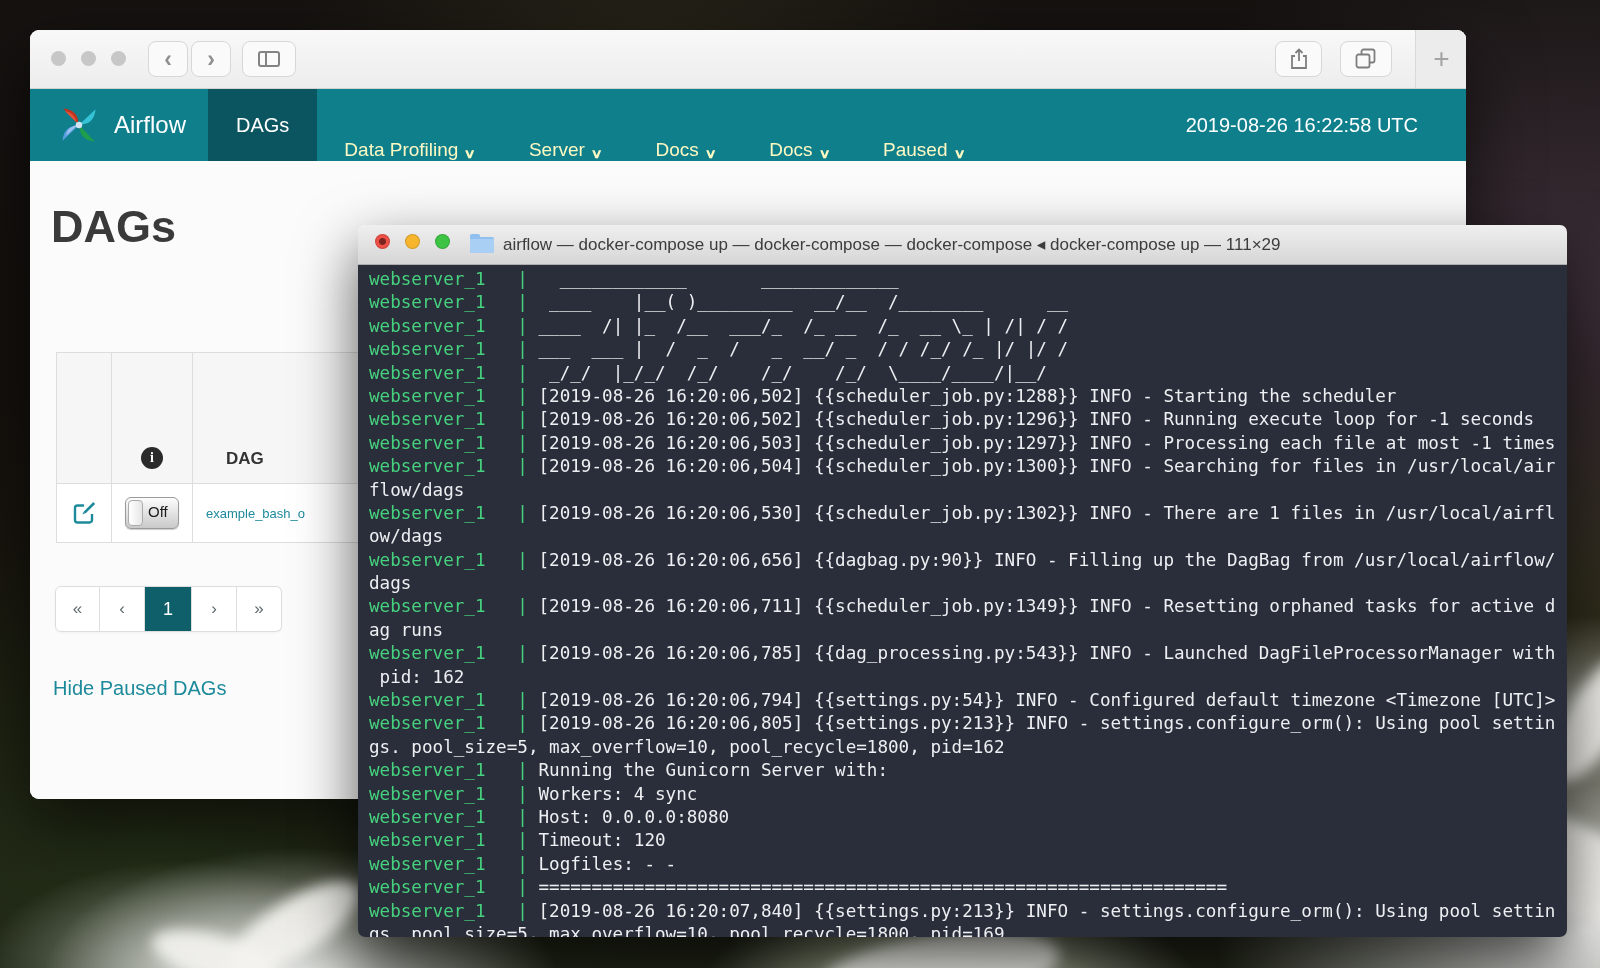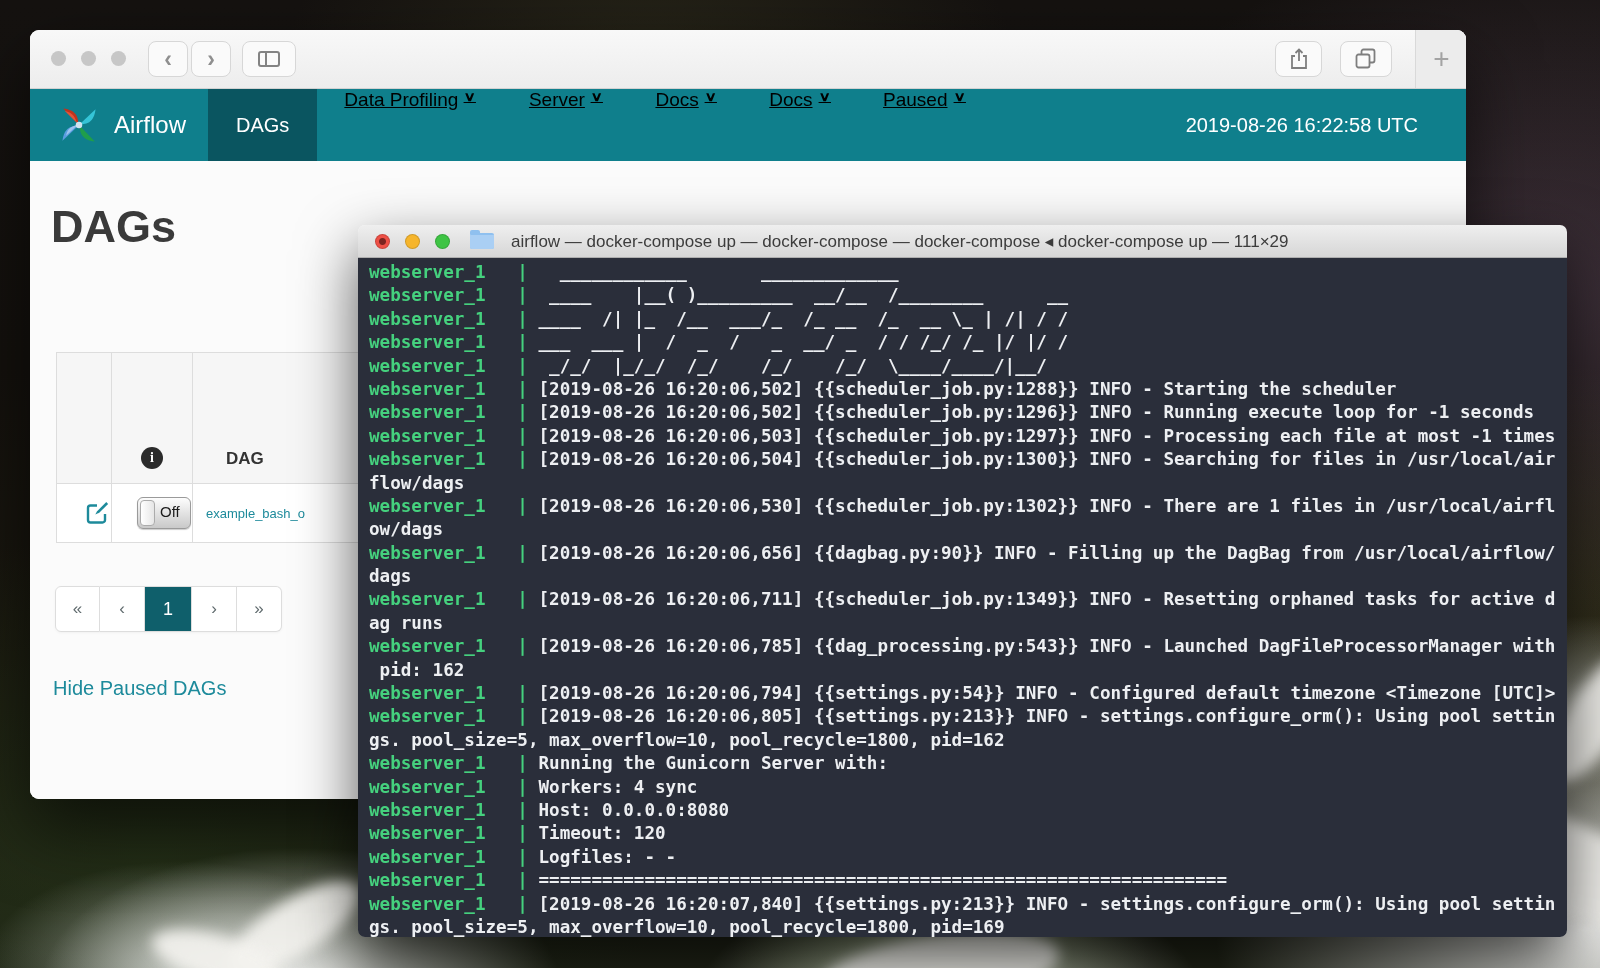--- a/index.html
+++ b/index.html
@@ -36,32 +36,32 @@
     display:flex;align-items:center;justify-content:center;box-sizing:border-box;}
   .plus-strip{position:absolute;left:1385px;top:0;width:51px;height:58px;background:#ececec;border-left:1px solid #d9d9d9;
     display:flex;align-items:center;justify-content:center;color:#a3a3a3;font-size:28px;font-weight:200;}
 
   
   .navbar{display:flex;align-items:center;height:72px;background:var(--teal,#0f7f8c);}
   .logo{width:46px;height:46px;margin-left:26px;flex:0 0 auto;}
   .brand{margin-left:12px;font-size:24px;font-weight:normal;color:#fff;}
   .nav-tab-active{margin-left:22px;height:72px;display:flex;align-items:center;padding:0 28px;
     background:var(--teal-dark,#0a5560);color:#fff;font-size:20px;}
-  .nav-item{padding:0 27px;font-size:19px;color:#000000;display:flex;align-items:flex-start;height:72px;text-decoration:underline;}
+  .nav-item{padding:0 27px;font-size:19px;color:#fef9c3;display:flex;align-items:flex-end;height:72px;}
   .caret{margin-left:7px;font-size:13px;font-weight:bold;transform:scaleX(1.3);}
   .nav-clock{margin-left:auto;margin-right:48px;font-size:20px;color:#fff;}
 
   
   .page{position:relative;height:639px;background:#fbfbfb;}
   .page-title{position:absolute;left:21px;top:40px;margin:0;font-size:45px;font-weight:bold;color:#3a3a3a;}
   .dag-table{position:absolute;left:26px;top:191px;width:770px;border-collapse:collapse;background:#fff;}
   .dag-table th,.dag-table td{border:1px solid #ddd;}
   .dag-table th{height:116px;vertical-align:bottom;background:#f6f6f6;padding:0 0 14px 0;font-size:17px;color:#333;text-align:center;}
   .dag-table th.h-dag{text-align:left;padding-left:33px;}
-  .dag-table td{height:56px;text-align:right;}
+  .dag-table td{height:56px;text-align:center;}
   .col-edit{width:54px;} .col-toggle{width:80px;}
   .info-badge{display:inline-flex;width:22px;height:22px;border-radius:50%;background:#2b2b2b;color:#fff;
     align-items:center;justify-content:center;font-size:14px;font-weight:bold;font-family:"Liberation Serif",serif;}
   .toggle-off{position:relative;display:inline-block;width:52px;height:30px;border:1px solid #9a9a9a;border-radius:6px;
     background:linear-gradient(#fdfdfd,#c9c9c9);box-shadow:0 1px 1px rgba(0,0,0,.2);vertical-align:middle;}
   .toggle-knob{position:absolute;left:2px;top:2px;bottom:2px;width:15px;background:linear-gradient(90deg,#fff,#e6e6e6);
     border:1px solid #ababab;border-radius:4px;box-sizing:border-box;}
   .toggle-label{position:absolute;left:22px;top:0;height:28px;line-height:28px;font-size:15px;color:#1b1b1b;}
   .dag-link{color:var(--accent,#1d8a9b);font-size:13px;text-decoration:none;white-space:nowrap;}
   td.td-dag{text-align:left;padding-left:13px;}
@@ -69,32 +69,32 @@
   .pg{width:45px;height:46px;border:1px solid #ddd;border-left:none;background:#fff;display:flex;align-items:center;
     justify-content:center;font-size:17px;color:#5f6a6d;box-sizing:border-box;}
   .pg:first-child{border-left:1px solid #ddd;border-radius:6px 0 0 6px;}
   .pg:last-child{border-radius:0 6px 6px 0;}
   .pg.active{background:var(--pg-active,#0f5f6b);color:#fff;width:47px;font-size:18px;}
   .hide-paused{position:absolute;left:23px;top:516px;font-size:20px;color:var(--accent,#1d8a9b);text-decoration:none;}
 
   
   .terminal{position:absolute;left:358px;top:225px;width:1209px;height:712px;border-radius:7px;
     box-shadow:0 24px 60px rgba(0,0,0,.65);overflow:hidden;}
-  .term-title{position:relative;height:33px;background:linear-gradient(#efefef,#d6d6d6);
-    border-bottom:1px solid #aeaeae;display:flex;align-items:center;box-sizing:border-box;gap:8px;}
+  .term-title{position:relative;height:40px;background:linear-gradient(#efefef,#d6d6d6);
+    border-bottom:1px solid #aeaeae;display:flex;align-items:center;box-sizing:border-box;}
   .t-light{position:absolute;top:9px;width:15px;height:15px;border-radius:50%;border:1px solid rgba(0,0,0,.15);box-sizing:border-box;}
   .t-red{left:17px;background:radial-gradient(circle at 50% 50%, #7c2420 0 3px, #ee5046 4px);}
   .t-yellow{left:47px;background:#f6b52c;}
   .t-green{left:77px;background:#3ec444;}
   .t-folder{margin-left:112px;position:relative;width:24px;height:16px;background:#8fc0ef;border-radius:2px;flex:0 0 auto;}
   .t-folder::before{content:"";position:absolute;top:-3px;left:0;width:10px;height:4px;background:#8fc0ef;border-radius:2px 2px 0 0;}
   .t-folder::after{content:"";position:absolute;top:2px;left:0;right:0;bottom:0;background:#aacff4;border-radius:0 0 2px 2px;}
   .t-title-text{margin-left:9px;font-size:17px;color:#3c3c3c;white-space:nowrap;}
   .term-body{height:679px;background:var(--term-bg,#2a2e3a);padding:3px 0 0 11px;box-sizing:border-box;
-    font-family:"DejaVu Sans Mono",monospace;font-weight:bold;font-size:17.6px;white-space:pre;overflow:hidden;}
+    font-family:"DejaVu Sans Mono",monospace;font-weight:normal;font-size:17.6px;white-space:pre;overflow:hidden;}
   .tline{height:23.4px;line-height:23.4px;}
   .tp{color:var(--term-green,#45d17e);}
   .tm{color:#edeff2;}
 </style>
 </head>
 <body>
 
 <div class="desktop">
   <div class="petal" style="left:220px;top:900px;width:150px;height:55px;transform:rotate(-32deg);"></div>
   <div class="petal" style="left:150px;top:935px;width:130px;height:45px;transform:rotate(15deg);"></div>

